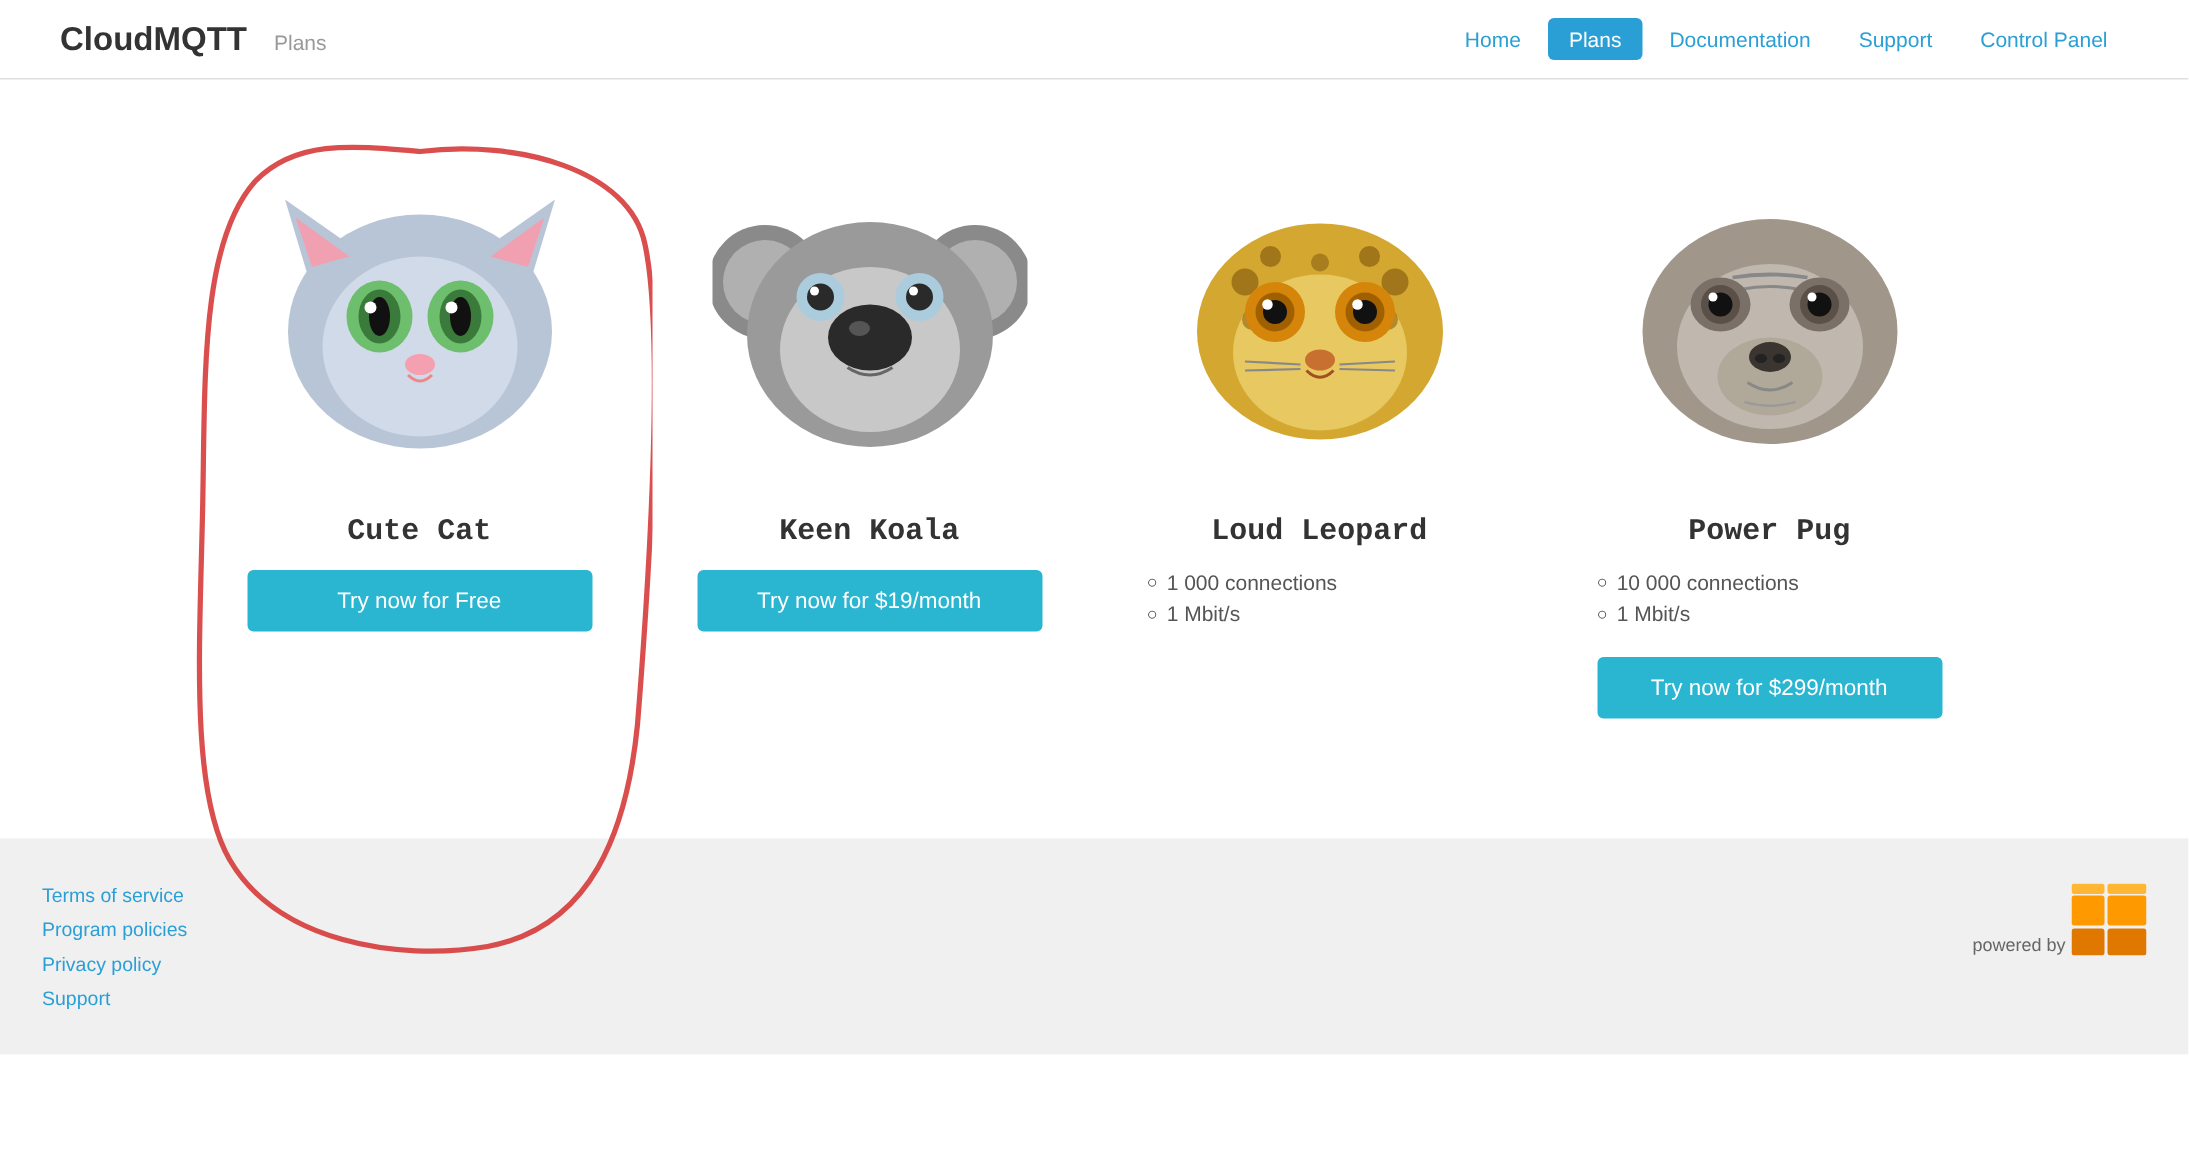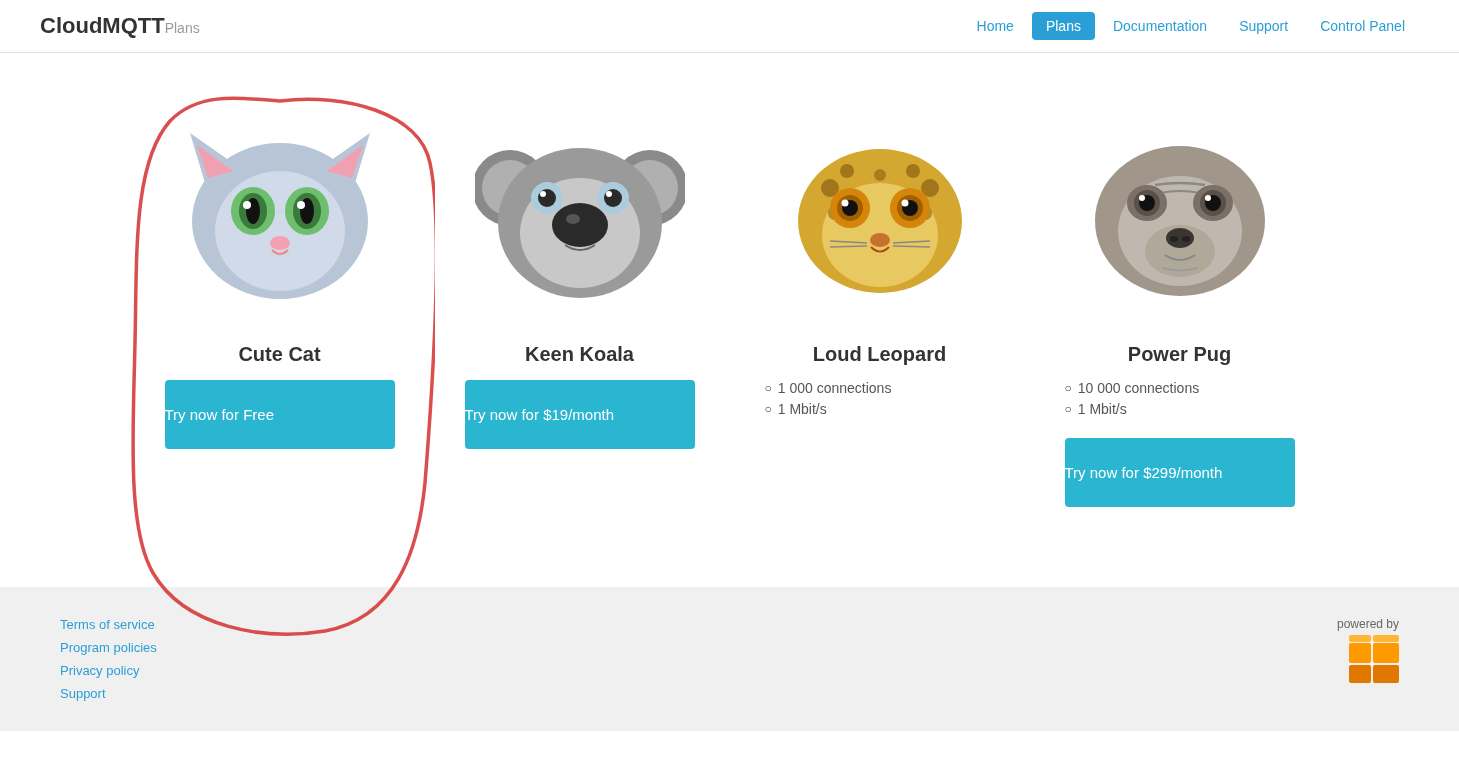--- a/index.html
+++ b/index.html
@@ -9,21 +9,21 @@
     .header {
       display: flex;
       align-items: center;
       justify-content: space-between;
       padding: 12px 40px;
       border-bottom: 1px solid #e0e0e0;
     }
     .header-left {
       display: flex;
       align-items: baseline;
-      gap: 0;
+      gap: 18px;
     }
     .header-brand {
       font-size: 22px;
       font-weight: bold;
       color: #333;
     }
     .header-subtitle {
       font-size: 14px;
       color: #999;
     }
@@ -74,20 +74,21 @@
       margin-bottom: 10px;
       position: relative;
     }
 
     
     .plan-title {
       font-size: 20px;
       font-weight: bold;
       margin: 10px 0 14px 0;
       text-align: center;
+      font-family: Liberation Mono, monospace;
     }
     .plan-features {
       list-style: none;
       margin-bottom: 16px;
       width: 100%;
       padding: 0 20px;
     }
     .plan-features li {
       font-size: 14px;
       color: #555;
@@ -96,63 +97,63 @@
       align-items: center;
       gap: 6px;
     }
     .plan-features li::before {
       content: '○';
       font-size: 12px;
       color: #333;
     }
     .plan-btn {
       width: 230px;
-      padding: 26px 0;
+      padding: 12px 0;
       background: #2ab5d1;
       color: #fff;
       border: none;
       border-radius: 4px;
       font-size: 15px;
       cursor: pointer;
-      text-align: left;
+      text-align: center;
     }
 
     
     .circle-overlay {
       position: absolute;
       top: -10px;
       left: -20px;
       width: 310px;
       height: 560px;
       pointer-events: none;
       z-index: 10;
     }
 
     
     .footer {
       background: #f0f0f0;
-      padding: 30px 60px;
+      padding: 30px 28px;
       display: flex;
       justify-content: space-between;
       align-items: flex-start;
     }
     .footer-links {
       display: flex;
       flex-direction: column;
       gap: 8px;
     }
     .footer-link {
       font-size: 13px;
       color: #2a9fd6;
       text-decoration: none;
       cursor: pointer;
     }
     .aws-badge {
       display: flex;
-      flex-direction: column;
+      flex-direction: row;
       align-items: flex-end;
       gap: 4px;
     }
     .aws-text-powered {
       font-size: 12px;
       color: #666;
       align-self: flex-end;
     }
     .aws-logo {
       display: flex;

